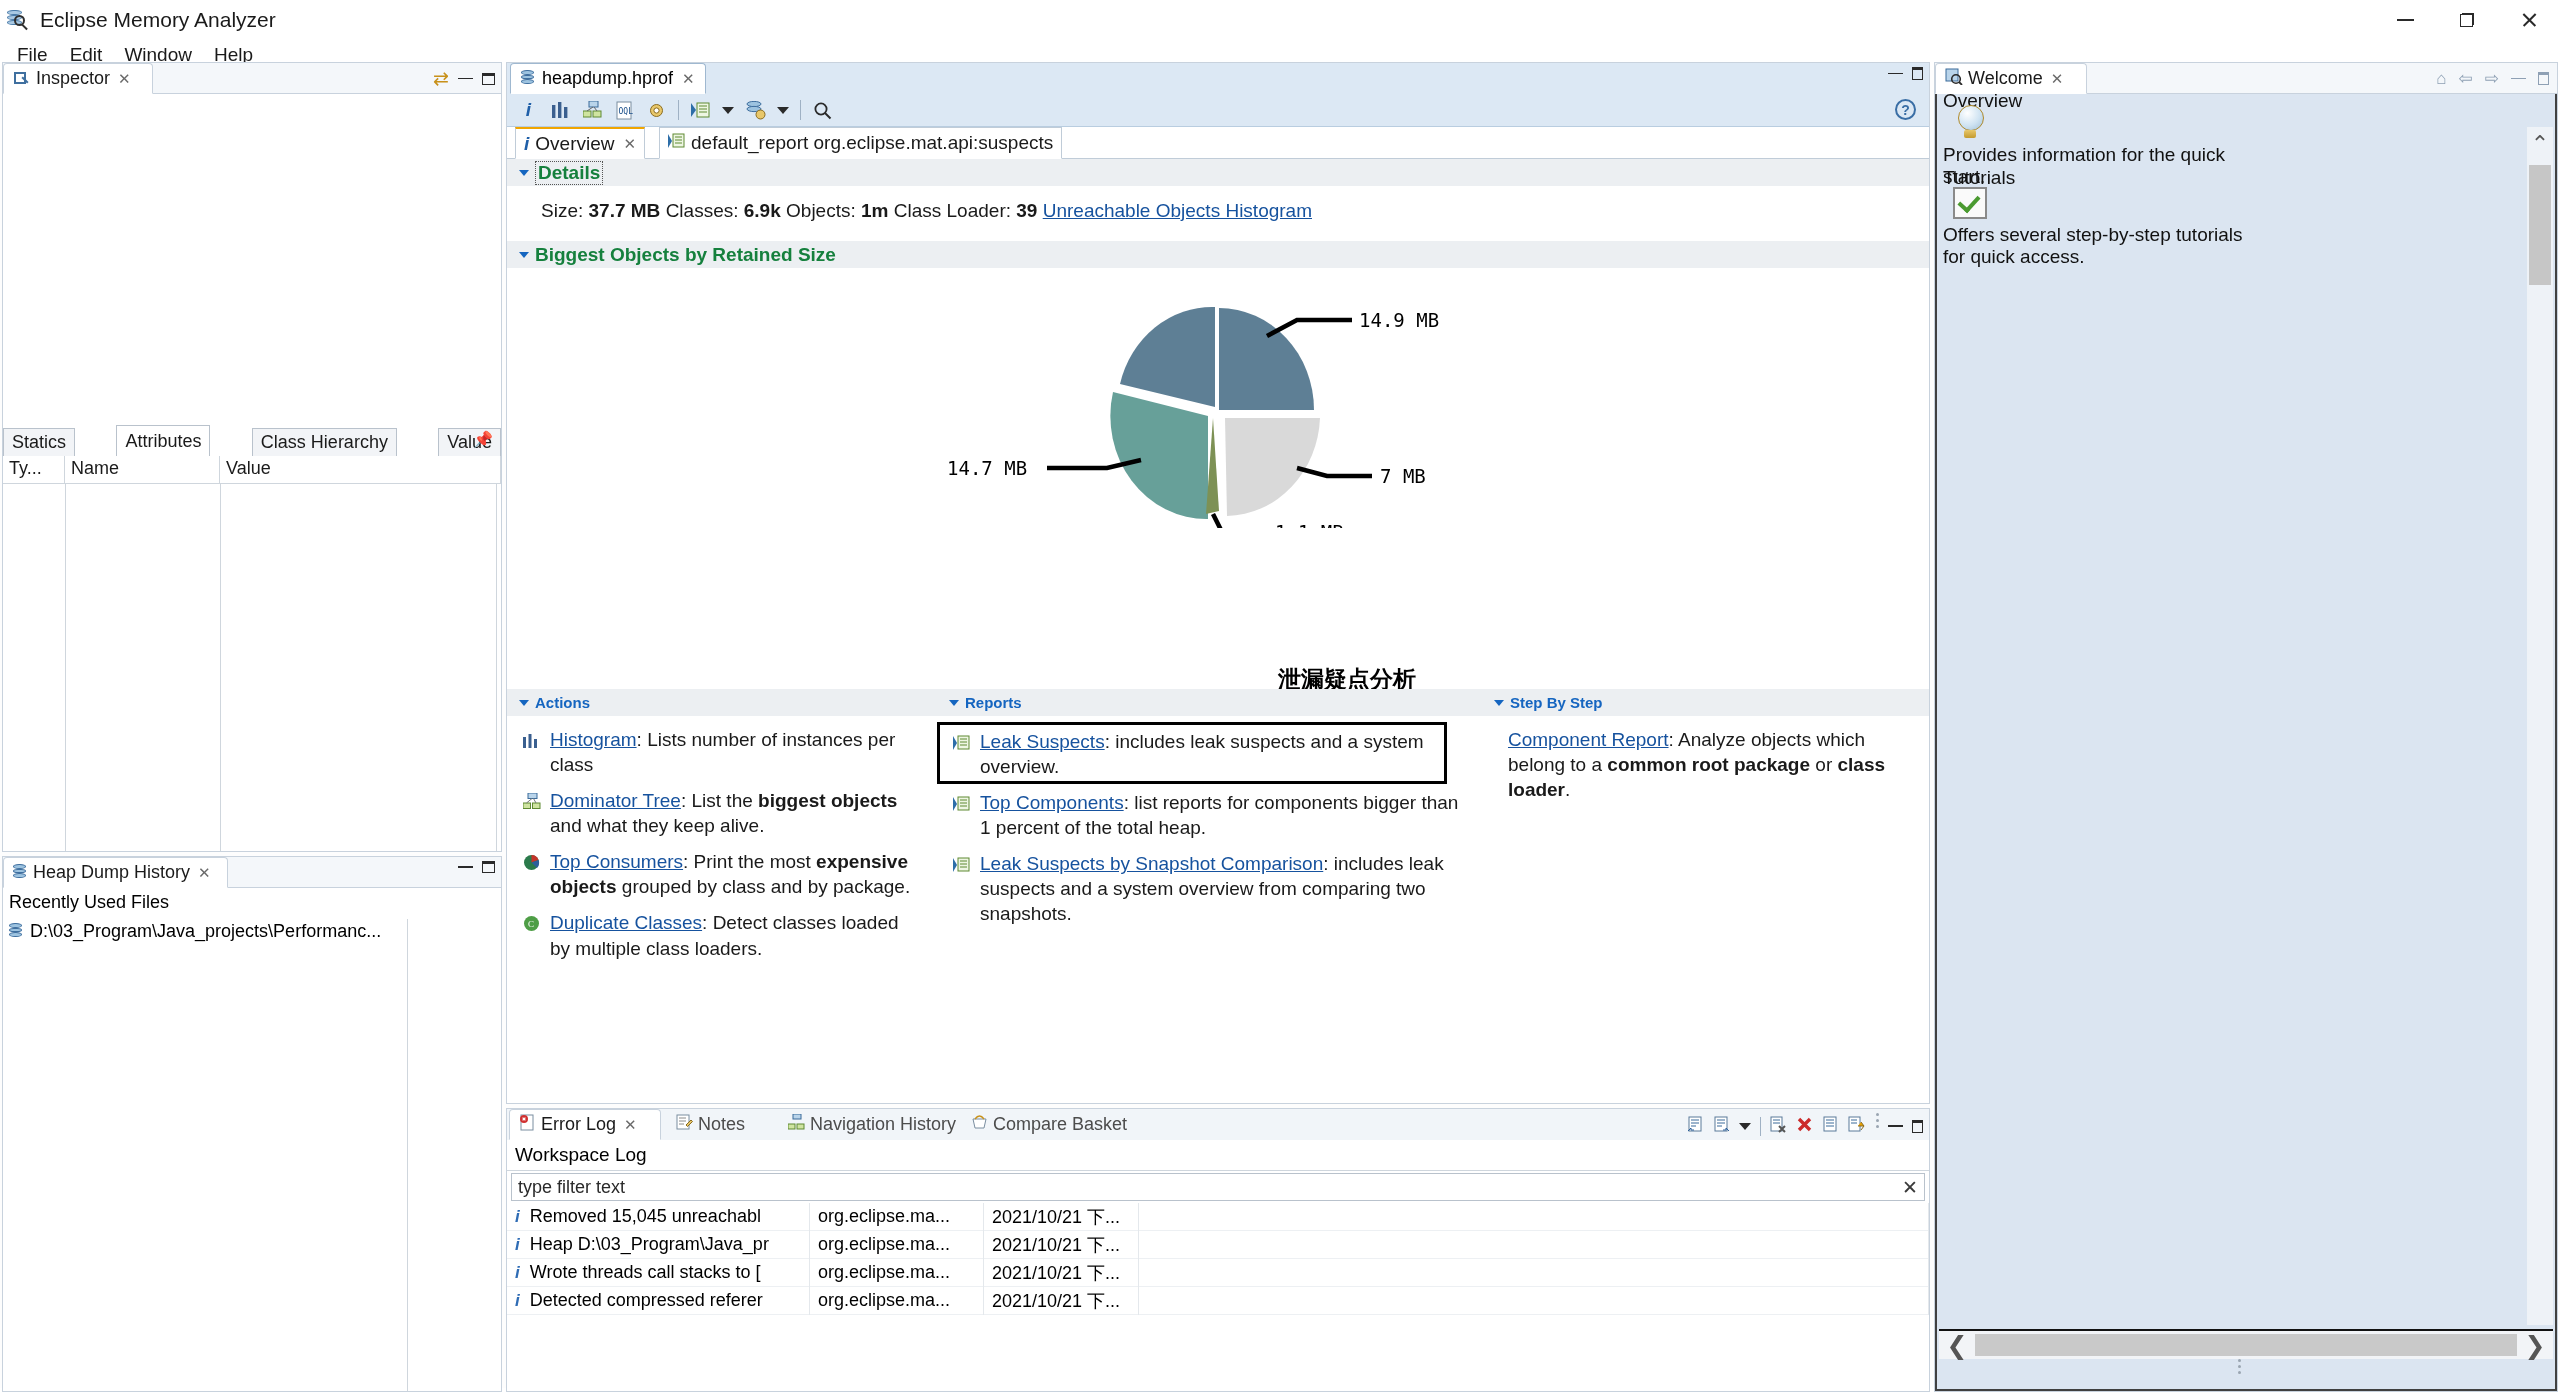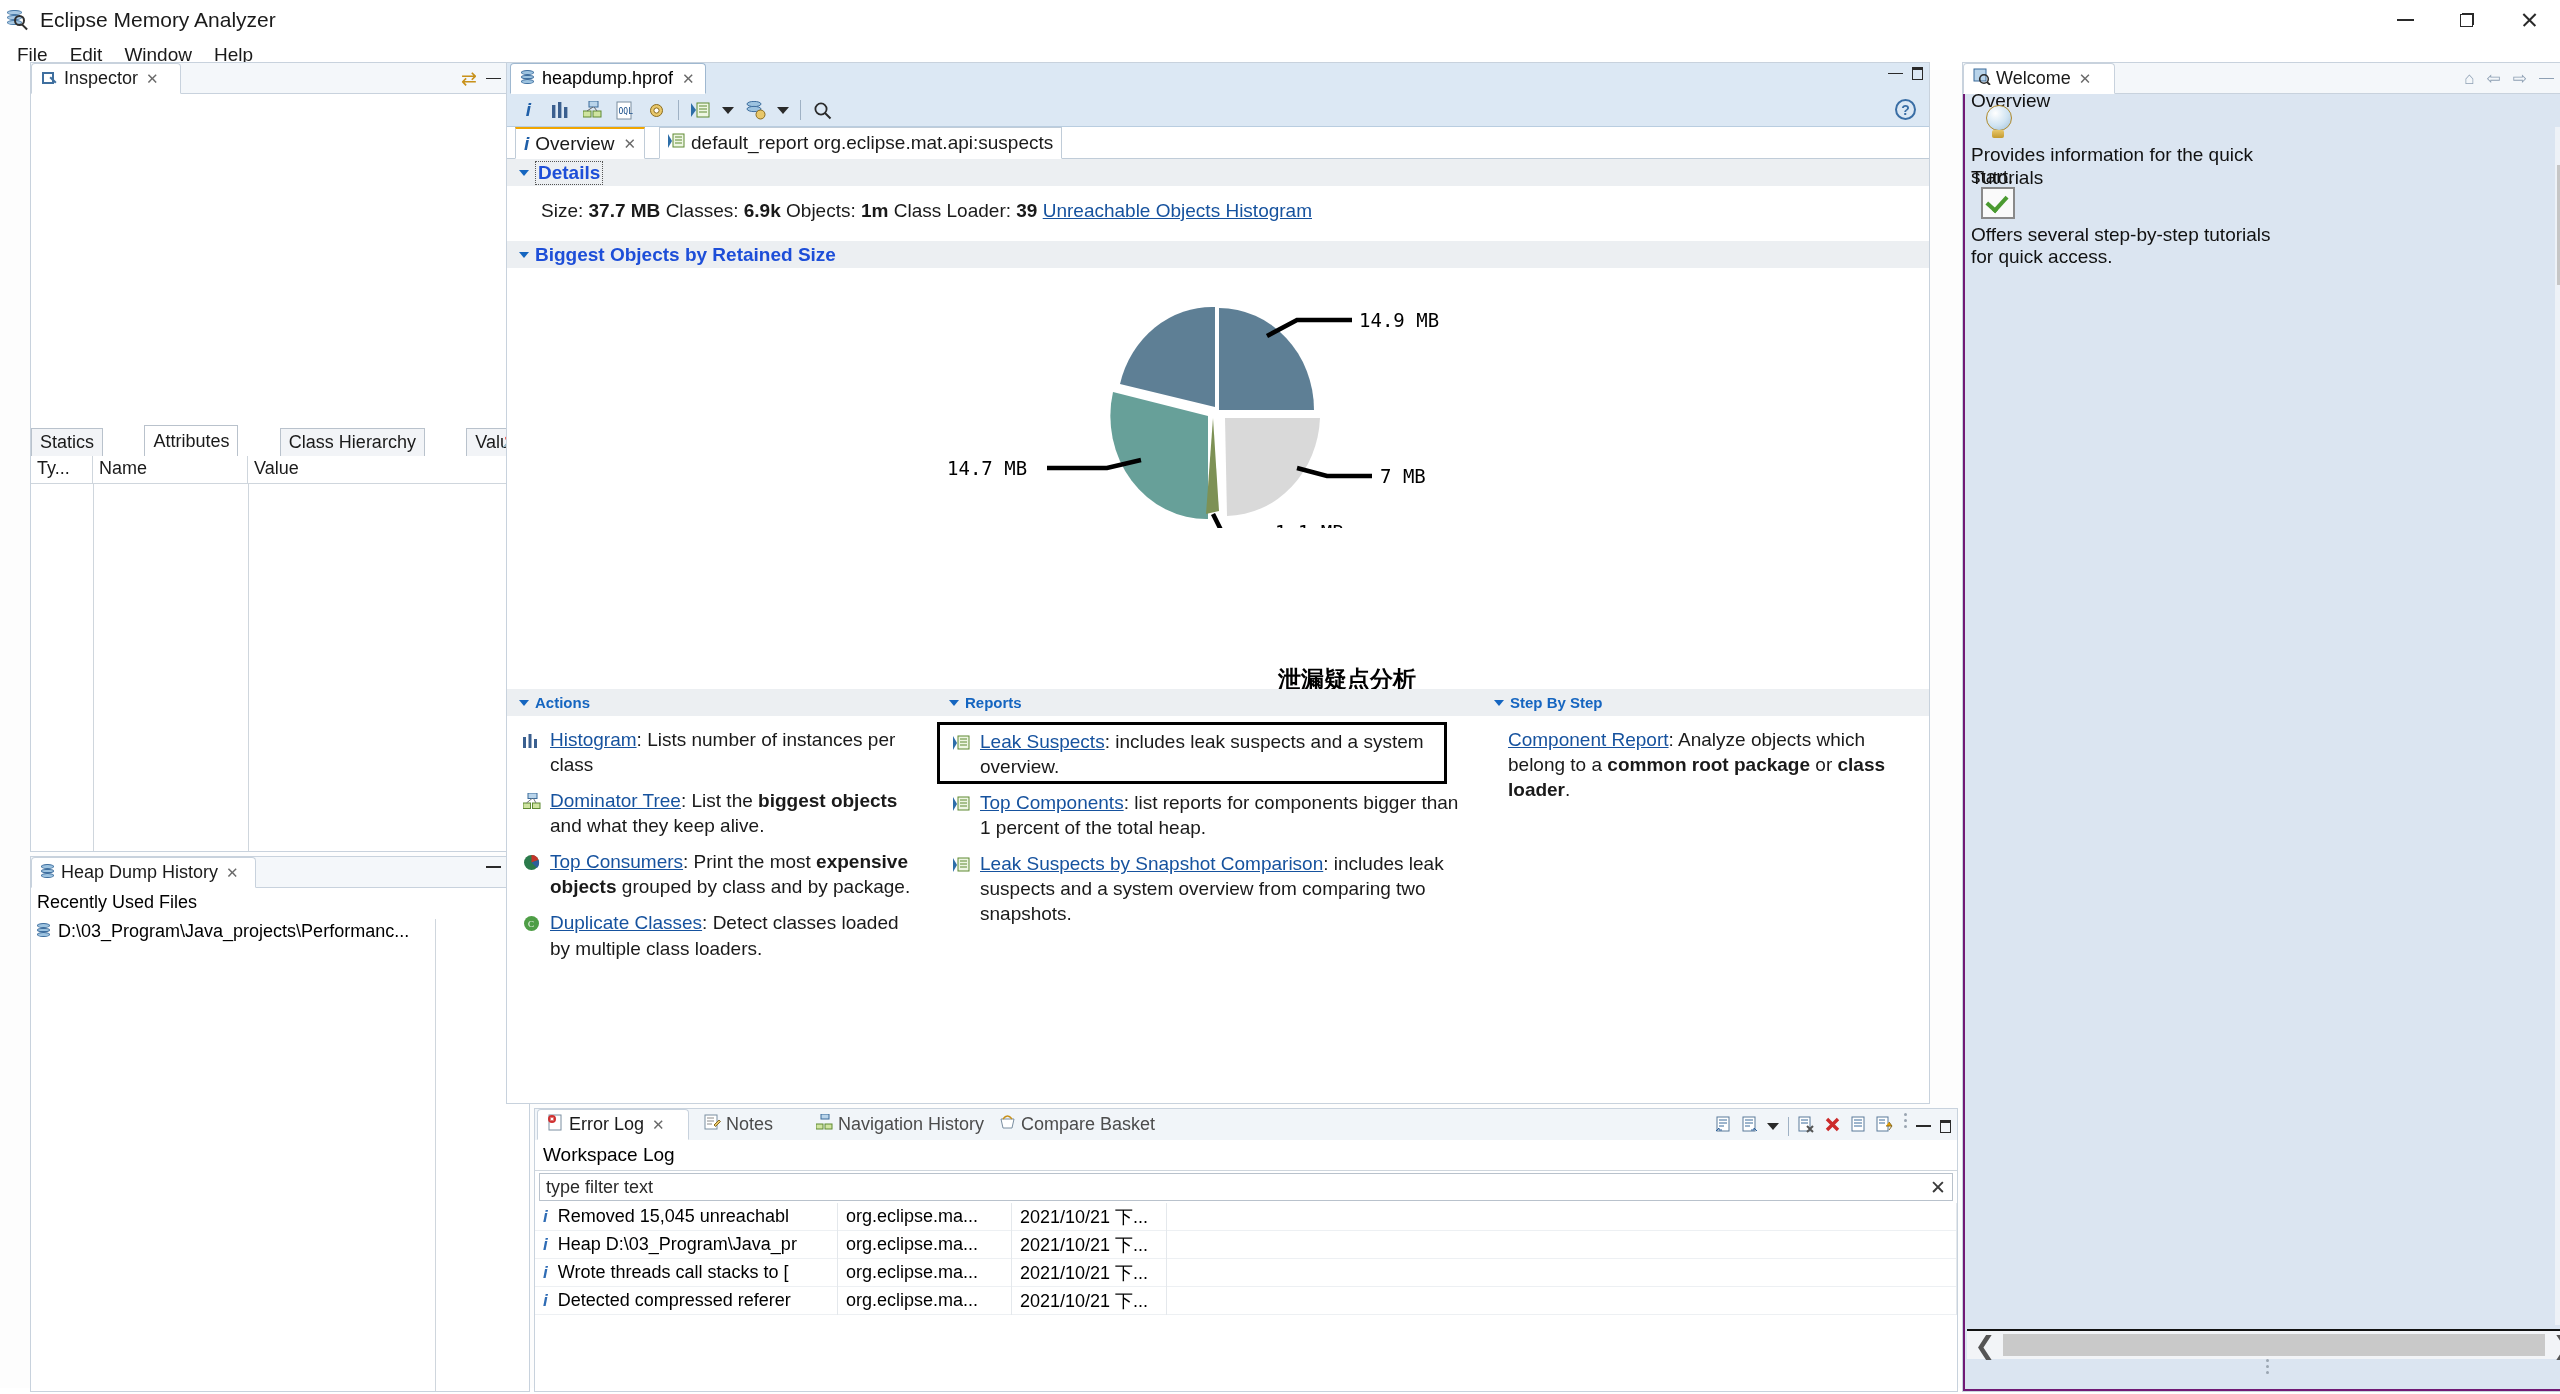--- a/index.html
+++ b/index.html
@@ -32,21 +32,21 @@
   .wb-max::after { content:""; position:absolute; right:0; top:0; width:11px; height:11px; border:1.6px solid #2a2a2a; border-left:none; border-bottom:none; }
   .wb-close { width:16px; height:16px; position:relative; }
   .wb-close::before, .wb-close::after { content:""; position:absolute; left:0; top:7px; width:17px; height:1.6px; background:#2a2a2a; }
   .wb-close::before { transform: rotate(45deg); } .wb-close::after { transform: rotate(-45deg); }
 
   
   .menubar { position: absolute; left:0; top:40px; width:2560px; height:30px; background:#ffffff; display:flex; align-items:center; padding-left:6px;text-align:center; }
   .menu-item { font-size:19px; color:#1a1a1a; padding:2px 11px; cursor:default; }
 
   
-  .view { position:absolute; background:#701a75; border:1px solid #c8d2dd;margin-left:28px; }
+  .view { position:absolute; background:#404040; border:1px solid #c8d2dd; }
   .view-tabs { height:31px; background:#f4f7fa; position:relative; border-bottom:1px solid #c8d2dd; }
   .vtab {
     position:absolute; top:0; height:31px; display:flex; align-items:center; gap:5px;
     padding:0 9px; font-size:18px; color:#1a1a1a; white-space:nowrap;
   }
   .vtab.active { background:#ffffff; border:1px solid #c8d2dd; border-bottom:1px solid #ffffff; border-top:1px solid #c8d2dd; border-radius:4px 4px 0 0; top:0; }
   .vtab.inactive { color:#4c4c4c; }
   .tab-close { font-size:15px; color:#6a6a6a; margin-left:3px; }
   .view-tools { position:absolute; right:6px; top:4px; display:flex; align-items:center; gap:9px; }
   .tool-min { width:15px; height:1.8px; background:#2a2a2a; }
@@ -82,21 +82,21 @@
   .ti { width:21px; height:21px; display:flex; align-items:center; justify-content:center; font-size:16px; position:relative; }
   .ti.sep { width:1px; height:20px; background:#9fb1c4; }
   .caret-dn { width:0; height:0; border-left:6px solid transparent; border-right:6px solid transparent; border-top:7px solid #2a2a2a; }
   .help-q { position:absolute; right:13px; top:36px; width:21px; height:21px; border-radius:50%; border:2px solid #3a6ea5; color:#3a6ea5; font-size:14px; font-weight:bold; display:flex; align-items:center; justify-content:center; }
   .ed-inner-tabs { position:absolute; left:0; top:64px; right:0; height:32px; background:#ffffff; border-bottom:1px solid #c0ccd8; }
   .it { position:absolute; top:0; height:32px; display:flex; align-items:center; gap:6px; padding:0 8px; font-size:19px; color:#1a1a1a; }
   .it.active { border:1px solid #c0ccd8; border-bottom:1px solid #fff; border-top:2px solid #f0a500; background:#fff; }
   .it.other { border:1px solid #c0ccd8; border-bottom:1px solid #fff; background:#fff; }
   .ed-content { position:absolute; left:0; top:96px; right:0; bottom:0; background:#fff; overflow:hidden; }
 
-  .section-hdr { height:27px; background:#eceff2; display:flex; align-items:center; gap:6px; padding-left:12px; font-size:19px; font-weight:bold; color:#1d4ed8; }
+  .section-hdr { height:27px; background:#eceff2; display:flex; align-items:center; gap:6px; padding-left:12px; font-size:19px; font-weight:bold; color:#15803d; }
   .sec-arrow { width:0;height:0;border-left:5px solid transparent;border-right:5px solid transparent;border-top:6px solid #1565c0; }
   .sec-title-box { border:1px dotted #555; padding:0 2px; }
   .details-line { font-size:19px; color:#1a1a1a; padding:14px 0 0 34px; }
   .details-line b { font-weight:bold; }
   .link { color:#16529e; text-decoration:underline; cursor:pointer; }
 
   .chart-wrap { position:relative; width:100%; height:260px; }
   .chart-annot { position:absolute; left:0; right:0; top:0; text-align:center; font-size:23px; font-weight:bold; color:#000; font-family:"DejaVu Sans", sans-serif; }
   .col { position:relative; }
   .col-hdr { height:27px; background:#eceff2; display:flex; align-items:center; gap:6px; padding-left:12px; font-size:15px; font-weight:bold; color:#1565c0; }

